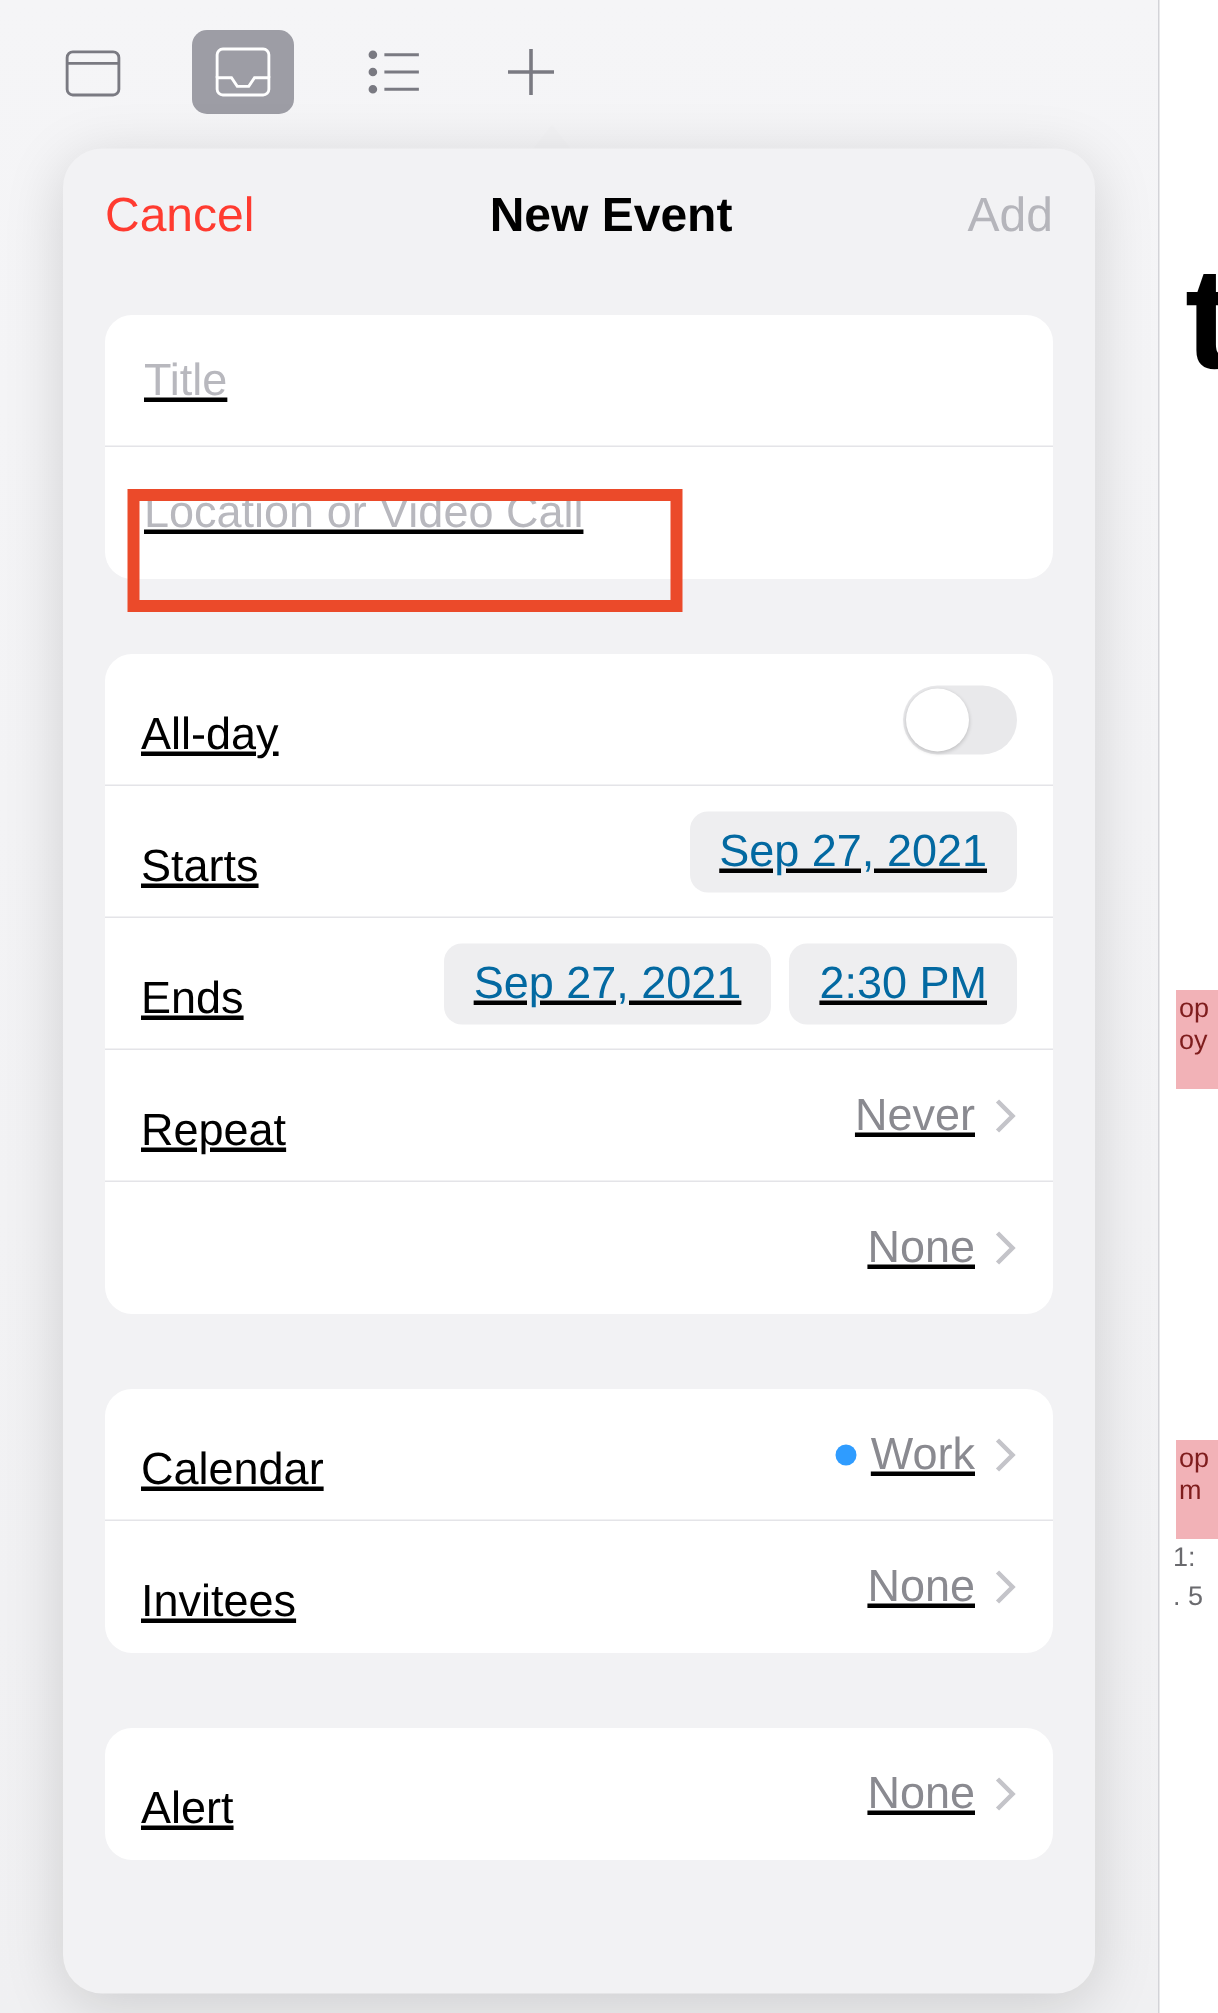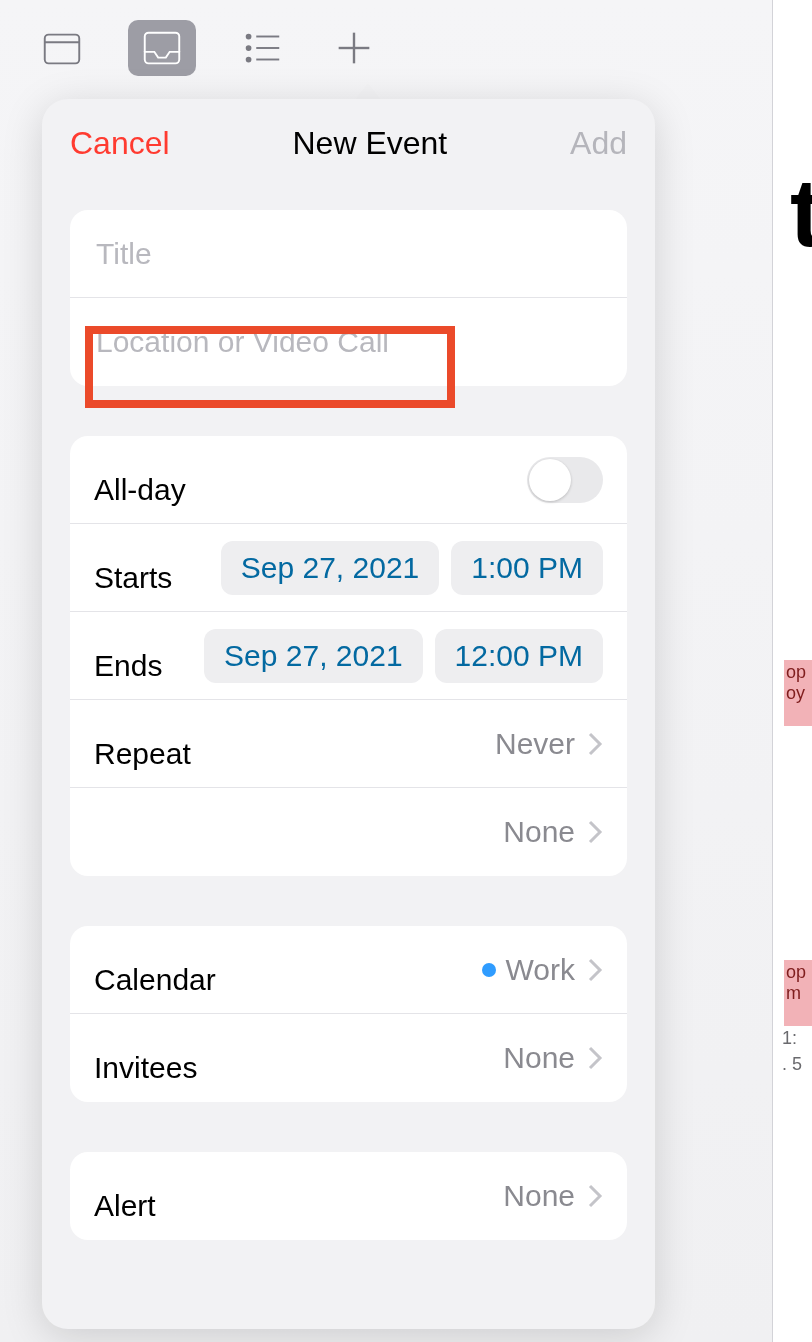--- a/index.html
+++ b/index.html
@@ -72,52 +72,53 @@
     top: 83px; left: 354px;
     width: 28px; height: 18px;
     background: #f3f3f5;
     clip-path: polygon(50% 0, 100% 100%, 0 100%);
   }
 
   
   .popover {
     position: absolute;
     left: 42px; top: 99px;
-    width: 613px;
+    width: 688px;
     height: 1230px;
     background: #f2f2f4;
     border-radius: 26px;
     box-shadow: 0 8px 40px rgba(0,0,0,0.15);
     display: flex; flex-direction: column;
     overflow: hidden;
   }
   .nav {
     display: flex; align-items: center; justify-content: space-between;
     padding: 26px 28px 22px 28px;
   }
   .nav .cancel { color: #ff3b30; font-size: 32px; }
-  .nav .title  { color: #000; font-size: 32px; font-weight: 400; }
+  .nav .title  { color: #000; font-size: 32px; font-weight: 700; }
   .nav .add    { color: #b5b5bb; font-size: 32px; font-weight: 400; }
 
   .scroll {
     flex: 1;
     padding: 26px 28px 0 28px;
   }
 
   .group {
     background: #ffffff;
     border-radius: 18px;
     margin-bottom: 50px;
     overflow: hidden;
   }
   .row {
     display: flex; align-items: center;
     padding: 0 24px;
     min-height: 88px;
     border-bottom: 1px solid #e4e4e8;
+    text-decoration: underline;
   }
   .group .row:last-child { border-bottom: none; }
   .row .label { font-size: 30px; color: #000; margin-top: 20px; }
   .row .spacer { flex: 1; }
   .row .value { font-size: 30px; color: #8a8a90; }
   .chevron-ic { margin-left: 12px; color: #c4c4c9; display: flex; align-items: center; }
   .chevron-ic svg { width: 16px; height: 26px; stroke: #c4c4c9; stroke-width: 3; fill: none; }
 
   .row.input input {
     width: 100%;
@@ -239,27 +240,26 @@
           <span class="label">All-day</span>
           <span class="spacer"></span>
           <div class="switch">
             <div class="knob"></div>
           </div>
         </div>
         <div class="row">
           <span class="label">Starts</span>
           <span class="spacer"></span>
           <span class="pill">Sep 27, 2021</span>
-          <span class="pill">1:00 PM</span>
         </div>
         <div class="row">
           <span class="label">Ends</span>
           <span class="spacer"></span>
           <span class="pill">Sep 27, 2021</span>
-          <span class="pill">12:00 PM</span>
+          <span class="pill">2:30 PM</span>
         </div>
         <div class="row">
           <span class="label">Repeat</span>
           <span class="spacer"></span>
           <span class="value">Never</span>
           <span class="chevron-ic">
               <svg viewBox="0 0 16 26">
                 <polyline points="3,3 13,13 3,23"></polyline>
               </svg>
             </span>

